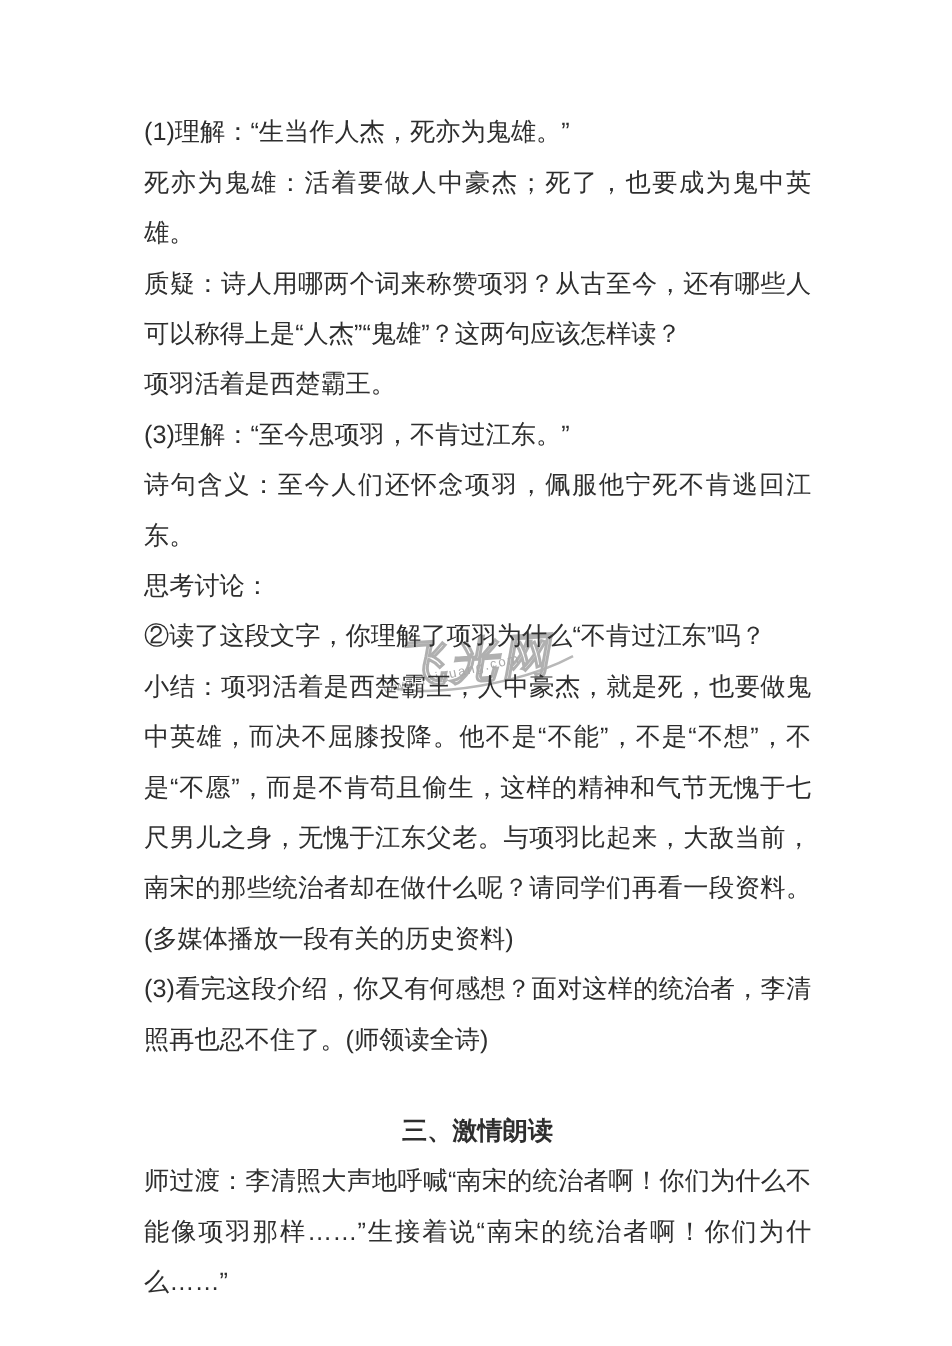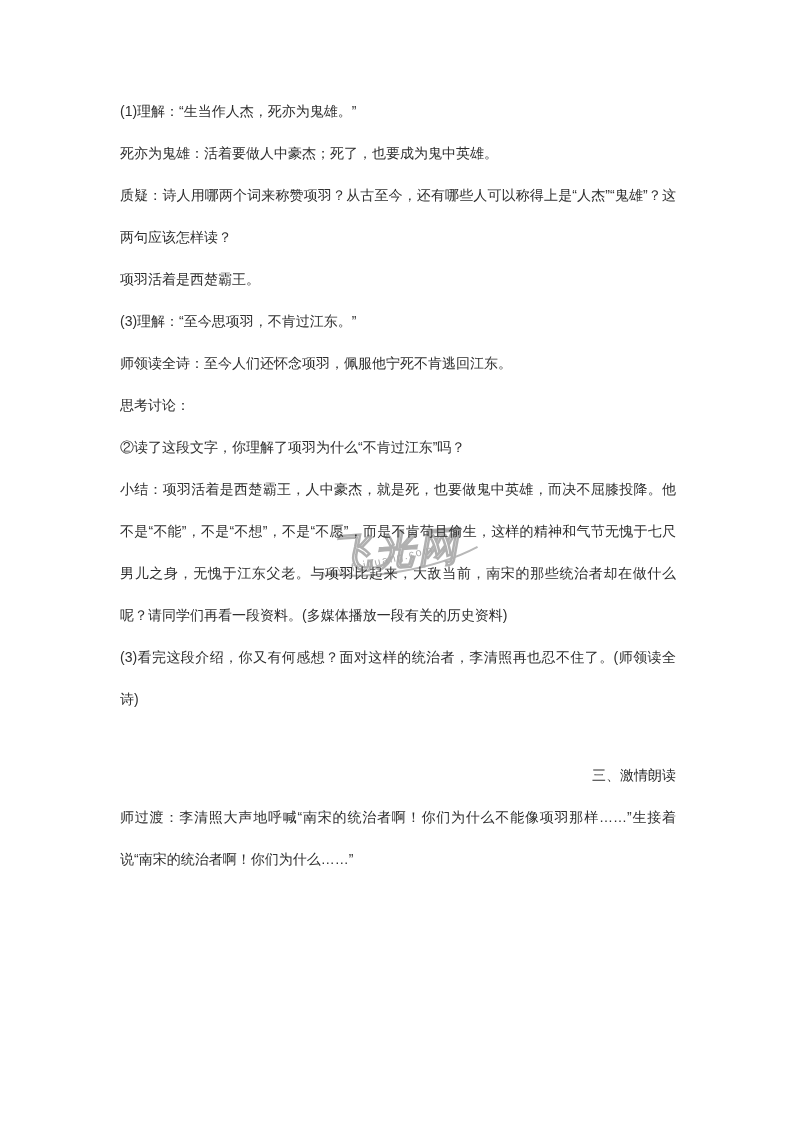--- a/index.html
+++ b/index.html
@@ -15,32 +15,32 @@
     background: #ffffff;
     overflow: hidden;
   }
   .content {
     position: absolute;
     left: 120px;
     top: 90px;
     width: 556px;
     z-index: 1;
     color: #2e2e2e;
-    font-size: 14px;
+    font-size: 21px;
     line-height: 42px;
     text-align: justify;
     text-justify: inter-character;
   }
   .para {
     margin: 0;
   }
   .heading {
     margin: 34px 0 0 0;
-    font-weight: normal;
-    text-align: right;
+    font-weight: bold;
+    text-align: center;
   }
   
   .watermark {
     position: absolute;
     left: 318px;
     top: 516px;
     width: 170px;
     height: 80px;
     z-index: 0;
     transform: rotate(-4deg);
@@ -86,21 +86,21 @@
     <span class="watermark-brand">飞光网</span>
     <span class="watermark-url">www.feiguang.com</span>
   </div>
 
   <div class="content">
     <p class="para">(1)理解：“生当作人杰，死亦为鬼雄。”</p>
     <p class="para">死亦为鬼雄：活着要做人中豪杰；死了，也要成为鬼中英雄。</p>
     <p class="para">质疑：诗人用哪两个词来称赞项羽？从古至今，还有哪些人可以称得上是“人杰”“鬼雄”？这两句应该怎样读？</p>
     <p class="para">项羽活着是西楚霸王。</p>
     <p class="para">(3)理解：“至今思项羽，不肯过江东。”</p>
-    <p class="para">师领读全诗：至今人们还怀念项羽，佩服他宁死不肯逃回江东。</p>
+    <p class="para">诗句含义：至今人们还怀念项羽，佩服他宁死不肯逃回江东。</p>
     <p class="para">思考讨论：</p>
     <p class="para">②读了这段文字，你理解了项羽为什么“不肯过江东”吗？</p>
     <p class="para">小结：项羽活着是西楚霸王，人中豪杰，就是死，也要做鬼中英雄，而决不屈膝投降。他不是“不能”，不是“不想”，不是“不愿”，而是不肯苟且偷生，这样的精神和气节无愧于七尺男儿之身，无愧于江东父老。与项羽比起来，大敌当前，南宋的那些统治者却在做什么呢？请同学们再看一段资料。(多媒体播放一段有关的历史资料)</p>
     <p class="para">(3)看完这段介绍，你又有何感想？面对这样的统治者，李清照再也忍不住了。(师领读全诗)</p>
     <p class="para heading">三、激情朗读</p>
     <p class="para">师过渡：李清照大声地呼喊“南宋的统治者啊！你们为什么不能像项羽那样……”生接着说“南宋的统治者啊！你们为什么……”</p>
   </div>
 
 </div>
 

